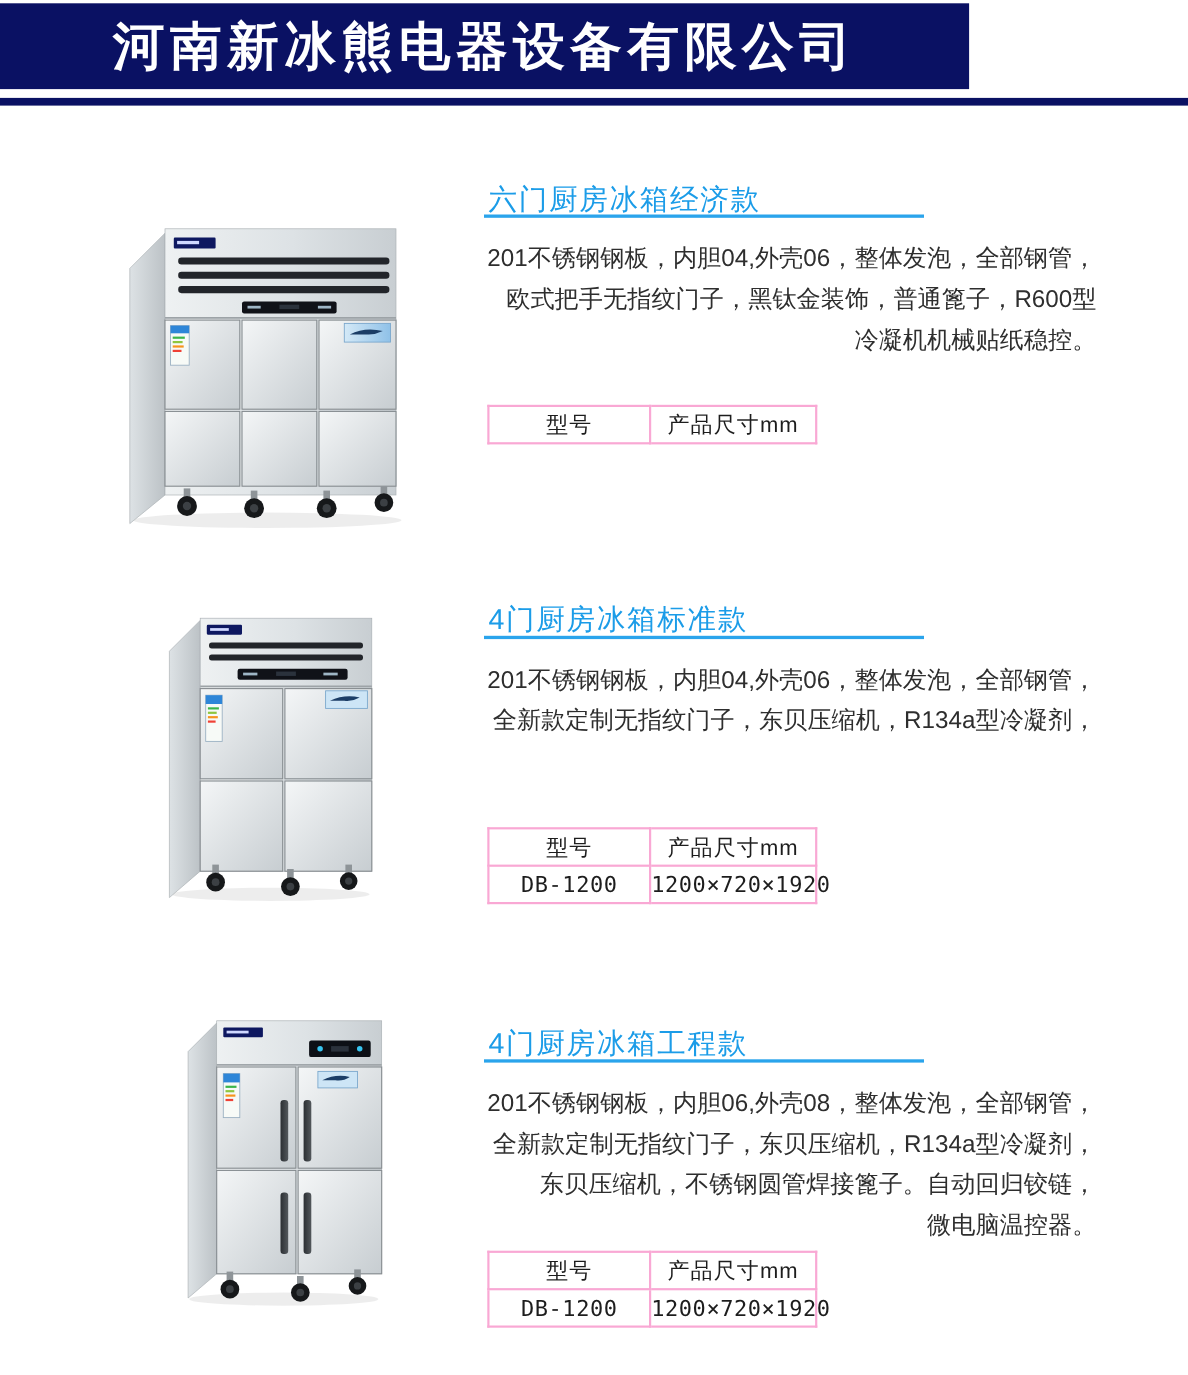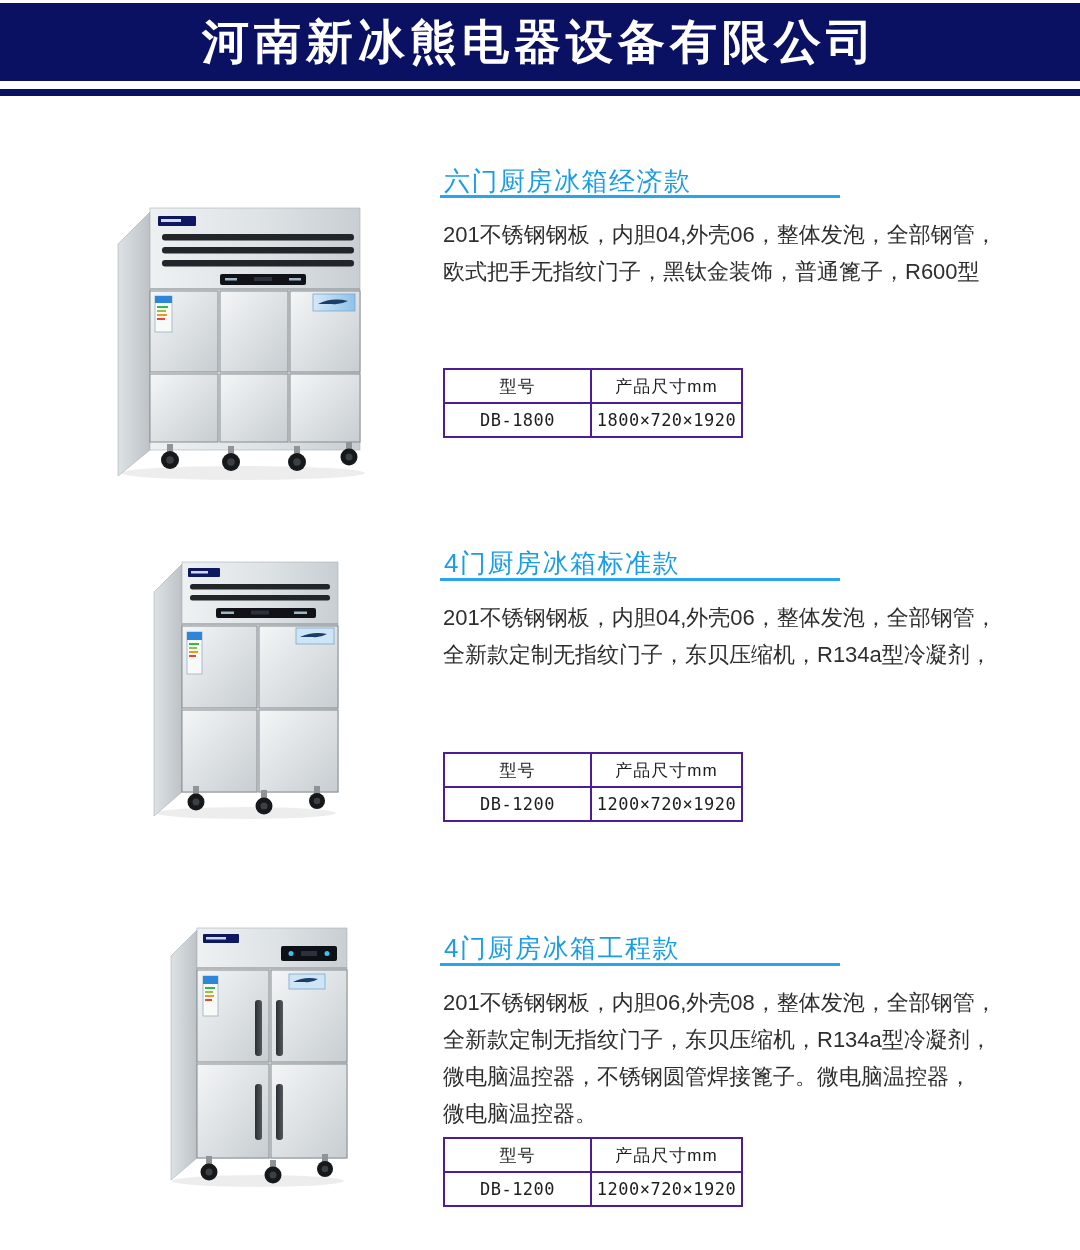--- a/index.html
+++ b/index.html
@@ -1,34 +1,34 @@
 <!DOCTYPE html>
 <html><head>
 <meta charset="utf-8">
 <style>
   html,body{margin:0;padding:0;background:#fff;}
   .page{position:relative;width:1080px;height:1250px;background:#ffffff;overflow:hidden;
         font-family:"Liberation Sans",sans-serif;}
   
   .top-strip{position:absolute;left:0;top:0;width:1080px;height:3px;background:#ffffff;}
-  .banner{position:absolute;left:0;top:3px;width:1080px;height:78px;background:#0a1163;
+  .banner{position:absolute;left:0;top:3px;width:881px;height:78px;background:#0a1163;
           display:flex;align-items:center;justify-content:center;}
   .banner-title{color:#ffffff;font-size:47px;font-weight:bold;letter-spacing:5px;white-space:nowrap;}
   .banner-rule{position:absolute;left:0;top:89px;width:1080px;height:7px;background:#0a1163;}
   
   .section-heading{position:absolute;left:444px;color:#1b9ce8;font-size:26px;font-weight:normal;
                    letter-spacing:1.5px;white-space:nowrap;margin:0;}
   .heading-underline{position:absolute;left:440px;width:400px;height:3px;background:#2aa4ec;}
   .desc{position:absolute;left:443px;color:#2e2e2e;font-size:22px;line-height:37px;white-space:nowrap;}
-  .desc span{display:block;}
+  .desc span{display:block;text-align:right;}
   
   .spec-table{position:absolute;left:443px;border-collapse:collapse;table-layout:fixed;
               width:300px;background:#ffffff;}
-  .spec-table td{border:2px solid #4c1d95;text-align:center;vertical-align:middle;
-                 height:32px;padding:0;font-size:17px;color:#1d1d1d;}
+  .spec-table td{border:2px solid #f9a8d4;text-align:center;vertical-align:middle;
+                 height:32px;padding:0;font-size:20px;color:#1d1d1d;}
   .spec-table .model-col{width:145px;}
   .cjk-head{font-size:20px;letter-spacing:1px;}
   .mono{font-family:"DejaVu Sans Mono",monospace;font-size:20px;letter-spacing:0.5px;}
   
   .figure{position:absolute;}
   .figure svg{display:block;}
 </style>
 </head>
 <body>
 
@@ -113,30 +113,27 @@
             <circle cx="241" cy="265" r="8.5" fill="#16181a"></circle>
             <circle cx="241" cy="265" r="3.5" fill="#3c4044"></circle>
         </g>
       </svg>
     </div>
     <h2 class="section-heading" style="top:164px;">六门厨房冰箱经济款</h2>
     <div class="heading-underline" style="top:195px;"></div>
     <div class="desc" style="top:216px;">
       <span>201不锈钢钢板，内胆04,外壳06，整体发泡，全部钢管，</span>
       <span>欧式把手无指纹门子，黑钛金装饰，普通篦子，R600型</span>
+      <span>冷凝机机械贴纸稳控。</span>
     </div>
     <table class="spec-table" style="top:368px;">
       <tbody>
           <tr>
         <td class="model-col cjk-head">型号</td>
         <td class="cjk-head">产品尺寸mm</td>
-      </tr>
-      <tr>
-        <td class="mono">DB-1800</td>
-        <td class="mono">1800×720×1920</td>
       </tr>
     </tbody>
       </table>
   </section>
 
   <section>
     <div class="figure" style="left:146px;top:550px;">
       <svg width="198" height="272" viewBox="0 0 198 272">
         <defs>
           <linearGradient id="gB-side" x1="0" y1="0" x2="1" y2="0">
@@ -289,21 +286,21 @@
             <circle cx="162" cy="251" r="8" fill="#16181a"></circle>
             <circle cx="162" cy="251" r="3.3" fill="#3c4044"></circle>
         </g>
       </svg>
     </div>
     <h2 class="section-heading" style="top:931px;">4门厨房冰箱工程款</h2>
     <div class="heading-underline" style="top:963px;"></div>
     <div class="desc" style="top:984px;">
       <span>201不锈钢钢板，内胆06,外壳08，整体发泡，全部钢管，</span>
       <span>全新款定制无指纹门子，东贝压缩机，R134a型冷凝剂，</span>
-      <span>微电脑温控器，不锈钢圆管焊接篦子。微电脑温控器，</span>
+      <span>东贝压缩机，不锈钢圆管焊接篦子。自动回归铰链，</span>
       <span>微电脑温控器。</span>
     </div>
     <table class="spec-table" style="top:1137px;">
       <tbody>
           <tr>
         <td class="model-col cjk-head">型号</td>
         <td class="cjk-head">产品尺寸mm</td>
       </tr>
       <tr>
         <td class="mono">DB-1200</td>

